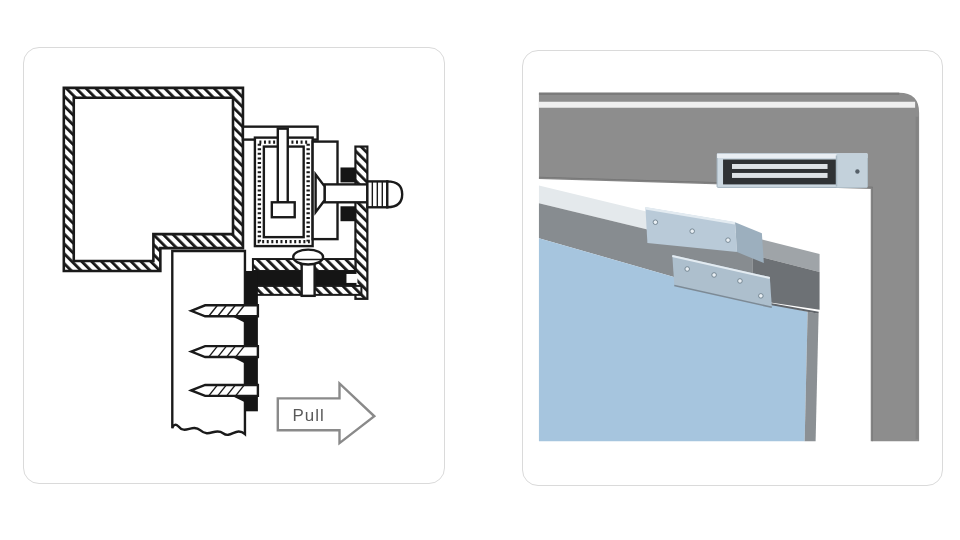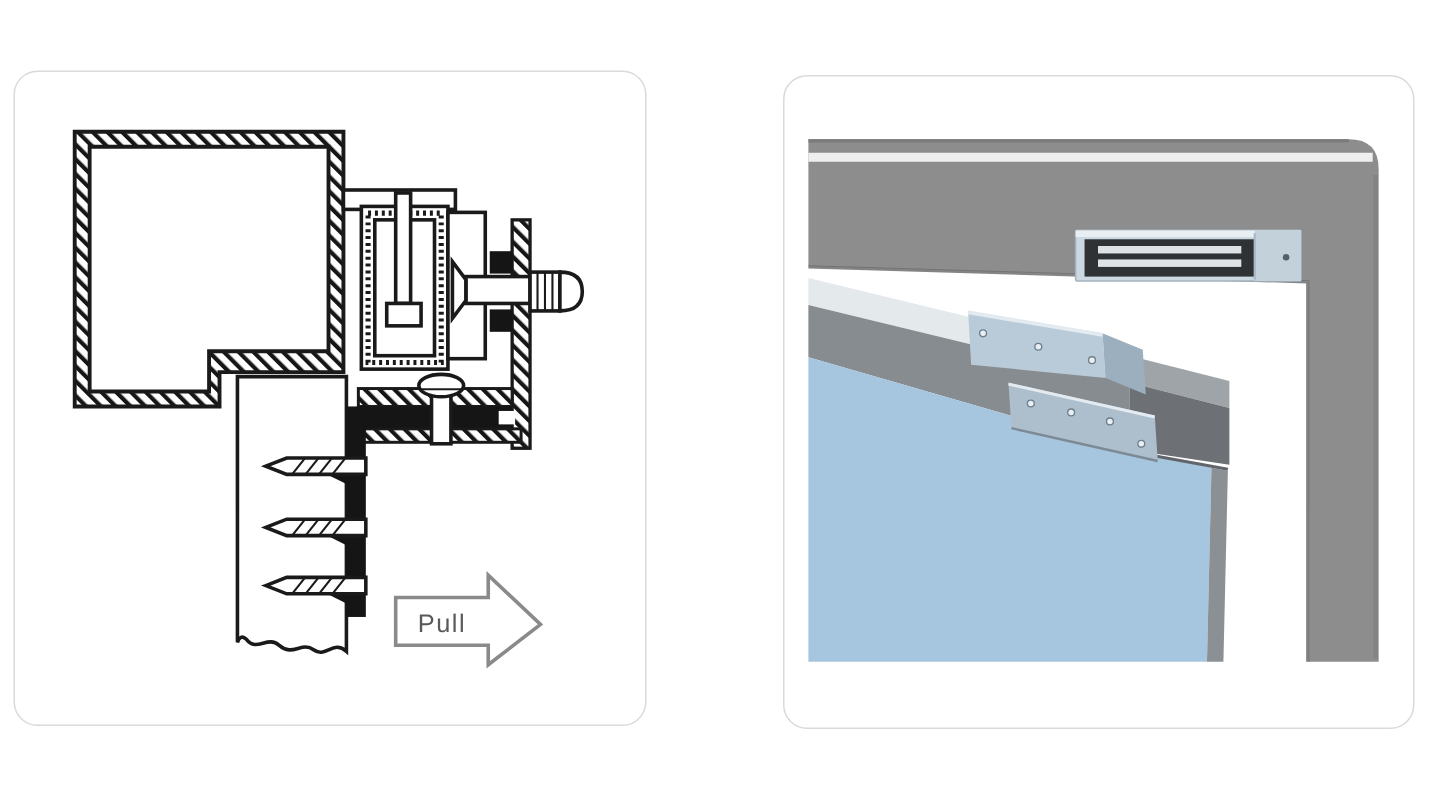--- a/index.html
+++ b/index.html
@@ -1,18 +1,18 @@
 <!DOCTYPE html>
 <html><head>
 <meta charset="utf-8">
 <style>
   html,body{margin:0;padding:0;background:#ffffff;}
   body{width:960px;height:540px;position:relative;font-family:"Liberation Sans",sans-serif;overflow:hidden;}
   .panel{position:absolute;background:#fff;border:1.5px solid #dadada;border-radius:16px;box-sizing:border-box;overflow:hidden;}
-  #panel-left{left:9px;top:47px;width:422px;height:437px;}
+  #panel-left{left:23px;top:47px;width:422px;height:437px;}
   #panel-right{left:522px;top:50px;width:421px;height:436px;}
   .panel svg{width:100%;height:100%;display:block;}
   .ink{stroke:#1a1a1a;stroke-width:2.4;fill:#ffffff;}
   .thin{stroke:#1a1a1a;stroke-width:1.4;fill:none;}
   .blk{fill:#151515;stroke:none;}
   text.pull{font-size:17px;letter-spacing:1px;}
 </style>
 </head>
 <body>
 

